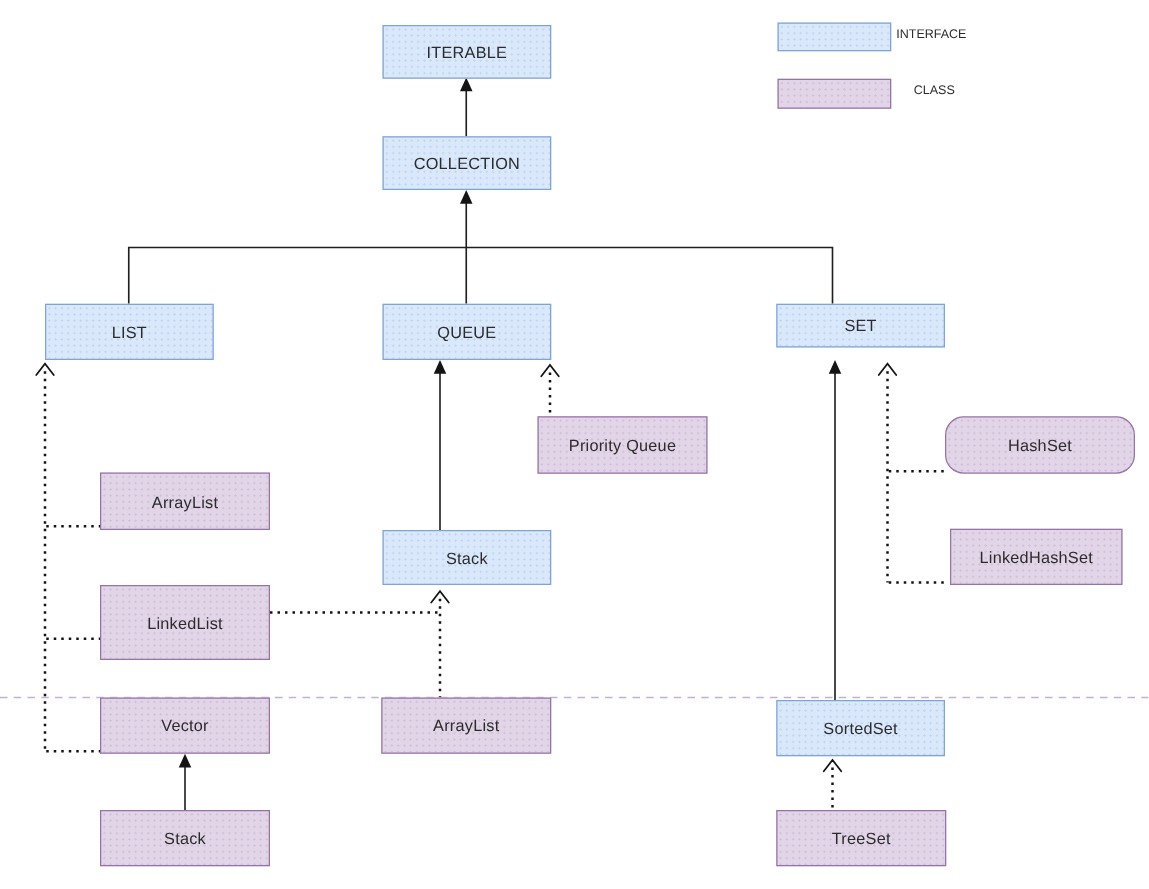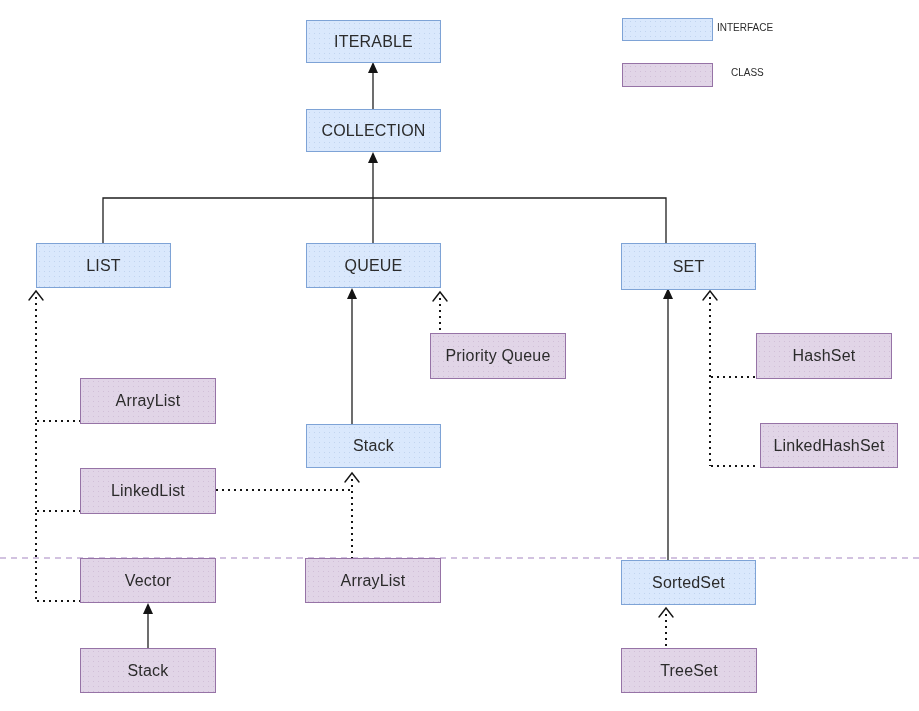--- a/index.html
+++ b/index.html
@@ -12,46 +12,46 @@
   }
   #edges{position:absolute;left:0;top:0;z-index:0;}
   .solid{stroke:#1f1f1f;stroke-width:1.3;fill:none;}
   .head{fill:#141414;stroke:none;}
   .dot{stroke:#141414;stroke-width:2;stroke-dasharray:2 4;stroke-linecap:butt;fill:none;}
   .chev{stroke:#141414;stroke-width:1.4;fill:none;stroke-linecap:round;}
   .sep{stroke:#c3aed6;stroke-width:1.3;stroke-dasharray:6 5;}
   .node{
     position:absolute;z-index:1;
     display:flex;align-items:center;justify-content:center;
-    font-size:16px;color:#2b2b2b;letter-spacing:0.2px;
+    font-size:13px;color:#2b2b2b;letter-spacing:0.2px;
     box-sizing:border-box;
     background-size:5px 5px;
   }
   .node.interface{
     background-color:#dae8fc;
     background-image:radial-gradient(rgba(108,142,191,0.22) 0.8px, transparent 0.9px);
     border:1px solid #7ea3d6;
   }
   .node.cls{
     background-color:#e1d5e7;
     background-image:radial-gradient(rgba(150,115,166,0.22) 0.8px, transparent 0.9px);
     border:1px solid #9673a6;
   }
   
   .p-iterable{left:306px;top:20px;width:135px;height:43px;}
   .p-collection{left:306px;top:109px;width:135px;height:43px;}
   .p-list{left:36px;top:243px;width:135px;height:45px;}
   .p-queue{left:306px;top:243px;width:135px;height:45px;}
-  .p-set{left:621px;top:243px;width:135px;height:47px;text-align:center;}
+  .p-set{left:621px;top:243px;width:135px;height:35px;text-align:center;}
   .p-priority_queue{left:430px;top:333px;width:136px;height:46px;}
-  .p-hashset{left:756px;top:333px;width:136px;height:46px;}
+  .p-hashset{left:756px;top:333px;width:152px;height:46px;border-radius:15px;}
   .p-arraylist{left:80px;top:378px;width:136px;height:46px;}
   .p-deque{left:306px;top:424px;width:135px;height:44px;}
   .p-linkedhashset{left:724px;top:423px;width:138px;height:45px;margin-left:36px;}
-  .p-linkedlist{left:80px;top:468px;width:136px;height:46px;}
+  .p-linkedlist{left:80px;top:468px;width:136px;height:60px;}
   .p-vector{left:80px;top:558px;width:136px;height:45px;}
   .p-arraydeque{left:305px;top:558px;width:136px;height:45px;}
   .p-sortedset{left:621px;top:560px;width:135px;height:45px;}
   .p-stack{left:80px;top:648px;width:136px;height:45px;text-align:right;}
   .p-treeset{left:621px;top:648px;width:136px;height:45px;}
   
   .swatch{position:absolute;z-index:1;box-sizing:border-box;}
   .sw-interface{left:622px;top:18px;width:91px;height:23px;}
   .sw-class{left:622px;top:63px;width:91px;height:24px;}
   .legend-label{position:absolute;z-index:1;font-size:10px;color:#2b2b2b;}

